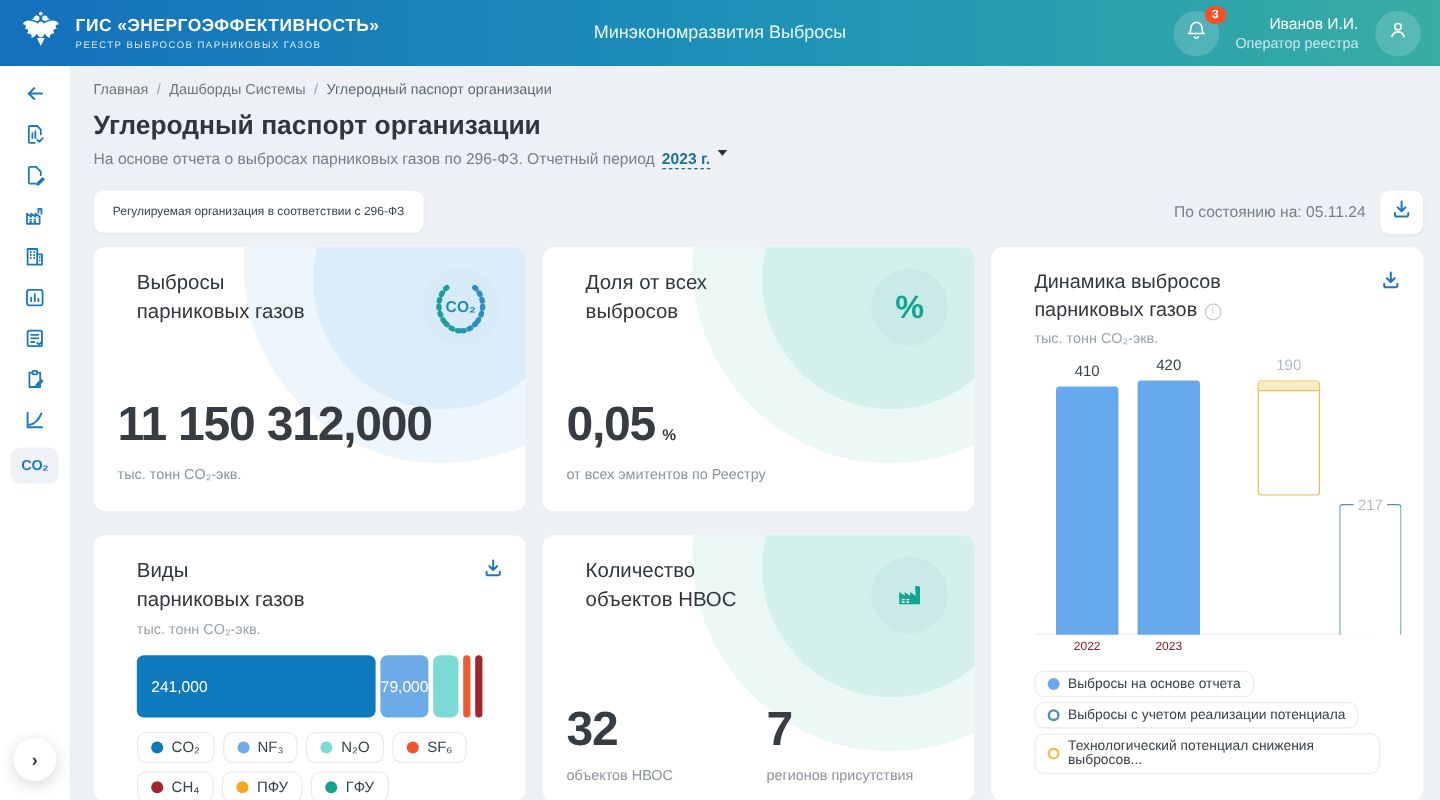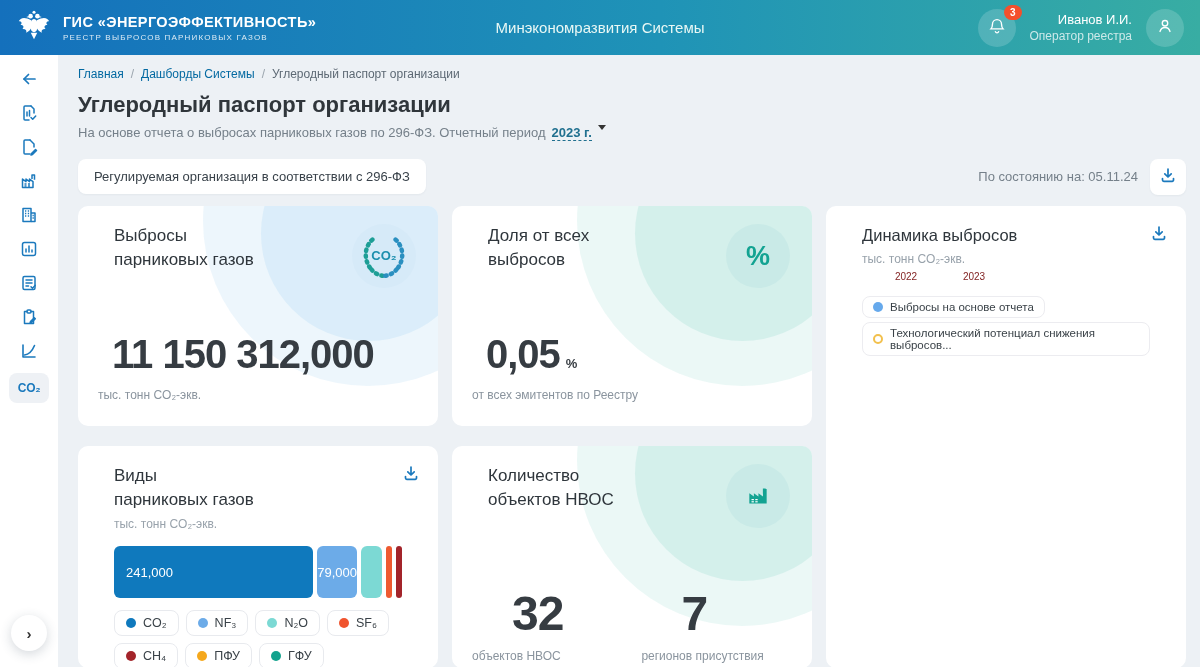--- a/index.html
+++ b/index.html
@@ -31,63 +31,63 @@
   .s-item.active { background:#eef1f5; height:30px; }
   .co2-txt { font-size:12px; font-weight:700; color:#1b79bd; letter-spacing:-.3px; }
   .expand-btn { position:absolute; bottom:16px; left:50%; transform:translateX(-50%); width:36px; height:36px;
                 border-radius:50%; background:#fff; box-shadow:0 3px 12px rgba(40,60,80,.2);
                 display:flex; align-items:center; justify-content:center; cursor:pointer; color:#333;
                 font-size:15px; font-weight:700; }
 
   
   .main { position:absolute; left:58px; top:55px; right:0; bottom:0; padding:12px 14px 0 20px; }
   .crumbs { font-size:12px; display:flex; gap:7px; align-items:center; }
-  .crumb-link { color:#0369a1; cursor:pointer; }
+  .crumb-link { color:#737373; cursor:pointer; }
   .crumb-sep { color:#9aa4ad; }
   .crumb-cur { color:#5d6974; }
   .page-title { font-size:22px; font-weight:700; color:#30363b; margin-top:10px; line-height:28px; }
   .page-sub { font-size:13px; color:#75808a; margin-top:6px; display:flex; align-items:flex-start; gap:6px; height:18px; }
   .period { color:#20708f; font-weight:700; border-bottom:1px dashed #20708f; cursor:pointer; }
   .caret { width:0; height:0; border-left:4.5px solid transparent; border-right:4.5px solid transparent;
            border-top:5.5px solid #333; cursor:pointer; }
 
   .info-row { display:flex; align-items:center; margin-top:16px; gap:8px; height:35px; }
   .pill { background:#fff; border-radius:8px; padding:0 16px; height:35px; display:flex; align-items:center;
-          gap:8px; font-size:13px; color:#39424a; box-shadow:0 1px 2px rgba(30,50,70,.05); }
+          gap:8px; font-size:10px; color:#39424a; box-shadow:0 1px 2px rgba(30,50,70,.05); }
   .as-of { margin-left:auto; font-size:13px; color:#75808a; margin-right:4px; }
   .dl-btn { width:36px; height:36px; background:#fff; border-radius:8px; display:flex; align-items:center;
             justify-content:center; cursor:pointer; box-shadow:0 1px 2px rgba(30,50,70,.05); }
 
   
   .grid { display:grid; grid-template-columns:360px 360px 360px; grid-template-rows:220px 222px;
           gap:20px 14px; margin-top:12px; }
   .card { background:#fff; border-radius:10px; padding:18px 36px; position:relative; overflow:hidden; }
   .chart-card { grid-column:3; grid-row:1 / span 2; }
   .c-title { font-size:17px; color:#2f363c; line-height:24px; position:relative; z-index:2; }
   .c-title-sm { font-size:16.5px; color:#2f363c; line-height:23px; position:relative; z-index:2; }
   .unit-sm { font-size:12px; color:#98a2ab; margin-top:5px; position:relative; z-index:2; }
   .big-num { position:absolute; left:20px; top:126px; font-size:40px; font-weight:700; color:#363c42;
-             letter-spacing:-1px; z-index:2;margin-left:14px; }
+             letter-spacing:-1px; z-index:2; }
   .pct-suffix { font-size:13px; font-weight:700; letter-spacing:0; margin-left:6px; }
   .num-caption { position:absolute; left:20px; top:182px; font-size:12px; color:#8a949e; z-index:2; }
   .deco-outer, .deco-inner { position:absolute; border-radius:50%; z-index:0; }
   .deco-outer { width:330px; height:330px; top:-150px; right:-95px; }
   .deco-inner { width:215px; height:215px; top:-80px; right:-38px; }
   .blue .deco-outer { background:rgba(214,235,249,.45); }
   .blue .deco-inner { background:rgba(214,235,249,.8); }
   .teal .deco-outer { background:rgba(206,237,233,.4); }
   .teal .deco-inner { background:rgba(206,237,233,.8); }
   .icon-circle { position:absolute; top:18px; right:22px; width:64px; height:64px; border-radius:50%;
                  display:flex; align-items:center; justify-content:center; z-index:1; }
   .blue .icon-circle { background:#d6eaf8; }
   .teal .icon-circle { background:#c9eae7; }
   .pct-glyph { font-size:27px; font-weight:700; color:#13a392; }
 
   .stats { position:absolute; left:20px; top:140px; display:flex; gap:78px; z-index:2; }
-  .stat-val { font-size:48px; font-weight:700; color:#363c42; letter-spacing:-1px;margin-left:40px; }
+  .stat-val { font-size:40px; font-weight:700; color:#363c42; letter-spacing:-1px; }
   .stat-lbl { font-size:12px; color:#8a949e; margin-top:8px; }
 
   
   .gas-bar { margin-top:15px; display:flex; gap:4px; height:52px; position:relative; z-index:2; }
   .seg { border-radius:6px; color:#fff; font-size:13px; display:flex; align-items:center; justify-content:center; }
   .seg:first-child { justify-content:flex-start; padding-left:12px; }
   .chips { margin-top:12px; display:flex; flex-wrap:wrap; gap:7px; position:relative; z-index:2; }
   .chip { display:inline-flex; align-items:center; gap:7px; background:#fff; border:1px solid #e8eaee;
           border-radius:8px; padding:5px 11px; font-size:12.5px; color:#3a4248; cursor:pointer; }
   .dot { width:10px; height:10px; border-radius:50%; flex:none; }
@@ -139,21 +139,21 @@
           <path d="M22 13 C29 9 33.5 10.5 35 14 C32 14 31.2 16 33.2 18 C30 18 29.2 20 31.2 22.2 C28 22 26.4 23.4 27.2 26 C24.2 25 22.2 22.6 21.4 19.6 Z"></path>
           <path d="M15.6 26 L19 33 L22.4 26 Z"></path>
         </g>
       </svg>
     </span>
     <div>
       <div class="hdr-t1">ГИС «ЭНЕРГОЭФФЕКТИВНОСТЬ»</div>
       <div class="hdr-t2">РЕЕСТР ВЫБРОСОВ ПАРНИКОВЫХ ГАЗОВ</div>
     </div>
   </div>
-  <div class="hdr-center">Минэкономразвития Системы</div>
+  <div class="hdr-center">Минэкономразвития Выбросы</div>
   <div class="hdr-right">
     <div class="bell-wrap">
       <div class="circ-btn">
         <span>
           <svg width="20" height="20" viewBox="0 0 22 22" fill="none" stroke="#fff" stroke-width="1.5" stroke-linecap="round">
             <path d="M11 4a5 5 0 0 1 5 5c0 3 .8 4.2 1.7 5.2H4.3C5.2 13.2 6 12 6 9a5 5 0 0 1 5-5z"></path>
             <path d="M9.2 17.2a1.9 1.9 0 0 0 3.6 0"></path>
           </svg>
         </span>
       </div>
@@ -329,40 +329,60 @@
       </div>
       <div class="big-num">
         <span>0,05</span><span class="pct-suffix">%</span>
       </div>
       <div class="num-caption">от всех эмитентов по Реестру</div>
     </div>
 
     <div class="card chart-card">
       <div class="c-title-sm">
         <div>Динамика выбросов</div>
+        <div>
+          <span>парниковых газов</span><span class="info-i">i</span>
+        </div>
       </div>
       <div class="chart-dl">
         <span>
           <svg width="18" height="18" viewBox="0 0 18 18" fill="none" stroke="#1b79bd" stroke-width="1.7" stroke-linecap="round" stroke-linejoin="round">
               <path d="M9 3v7.5M5.8 7.8 9 11l3.2-3.2"></path>
               <path d="M3.5 12.5v1.6a1.3 1.3 0 0 0 1.3 1.3h8.4a1.3 1.3 0 0 0 1.3-1.3v-1.6"></path>
             </svg>
         </span>
       </div>
       <div class="unit-sm">тыс. тонн CO₂-экв.</div>
 
+      <div class="plot">
+        <div class="baseline"></div>
+        <div class="bar bar-solid" data-chart-bar="0" style="height: 207px; bottom: 0px;"></div>
+        <div class="bar bar-solid" data-chart-bar="1" style="height: 212px; bottom: 0px;"></div>
+        <div class="bar bar-oy" data-chart-bar="2" style="height: 96px; bottom: 116px;">
+            <div class="cap"></div>
+          </div>
+        <div class="bar bar-ob" data-chart-bar="3" style="height: 109px; bottom: 0px;"></div>
+        <div class="bar-label" data-chart-label="0" style="bottom: 213px;"><span>410</span></div>
+        <div class="bar-label" data-chart-label="1" style="bottom: 218px;"><span>420</span></div>
+        <div class="bar-label muted" data-chart-label="2" style="bottom: 218px;"><span>190</span></div>
+        <div class="bar-label muted" data-chart-label="3" style="bottom: 101px;"><span>217</span></div>
+      </div>
       <div class="xlabels">
         <span class="x-lbl" data-x="0">2022</span>
         <span class="x-lbl" data-x="1">2023</span>
       </div>
 
       <div class="legend">
         <div class="lg-pill">
           <span class="lg-dot m-filled-blue"></span>
           <span>Выбросы на основе отчета</span>
+        </div>
+        <div class="lg-pill">
+          <span class="lg-dot m-outline-blue"></span>
+          <span>Выбросы с учетом реализации потенциала</span>
         </div>
         <div class="lg-pill">
           <span class="lg-dot m-outline-yellow"></span>
           <span>Технологический потенциал снижения выбросов...</span>
         </div>
       </div>
     </div>
 
     <div class="card">
       <div class="c-title">

